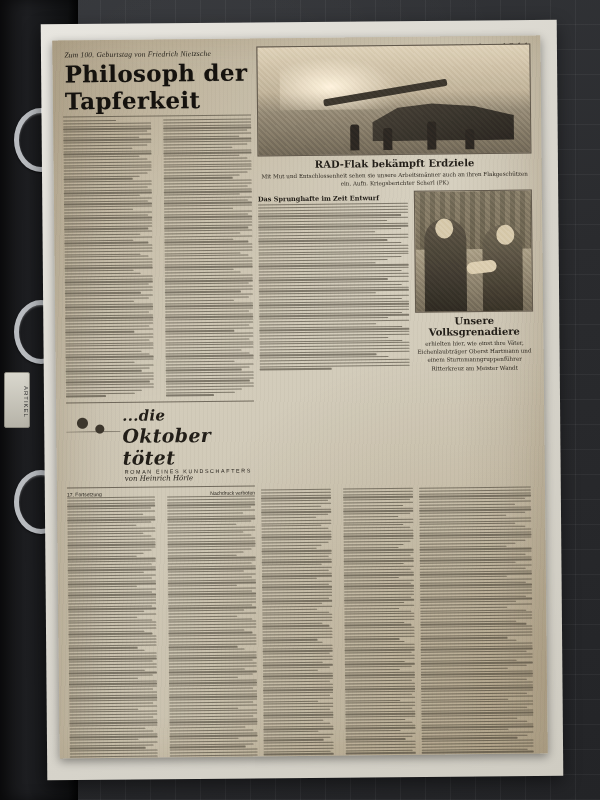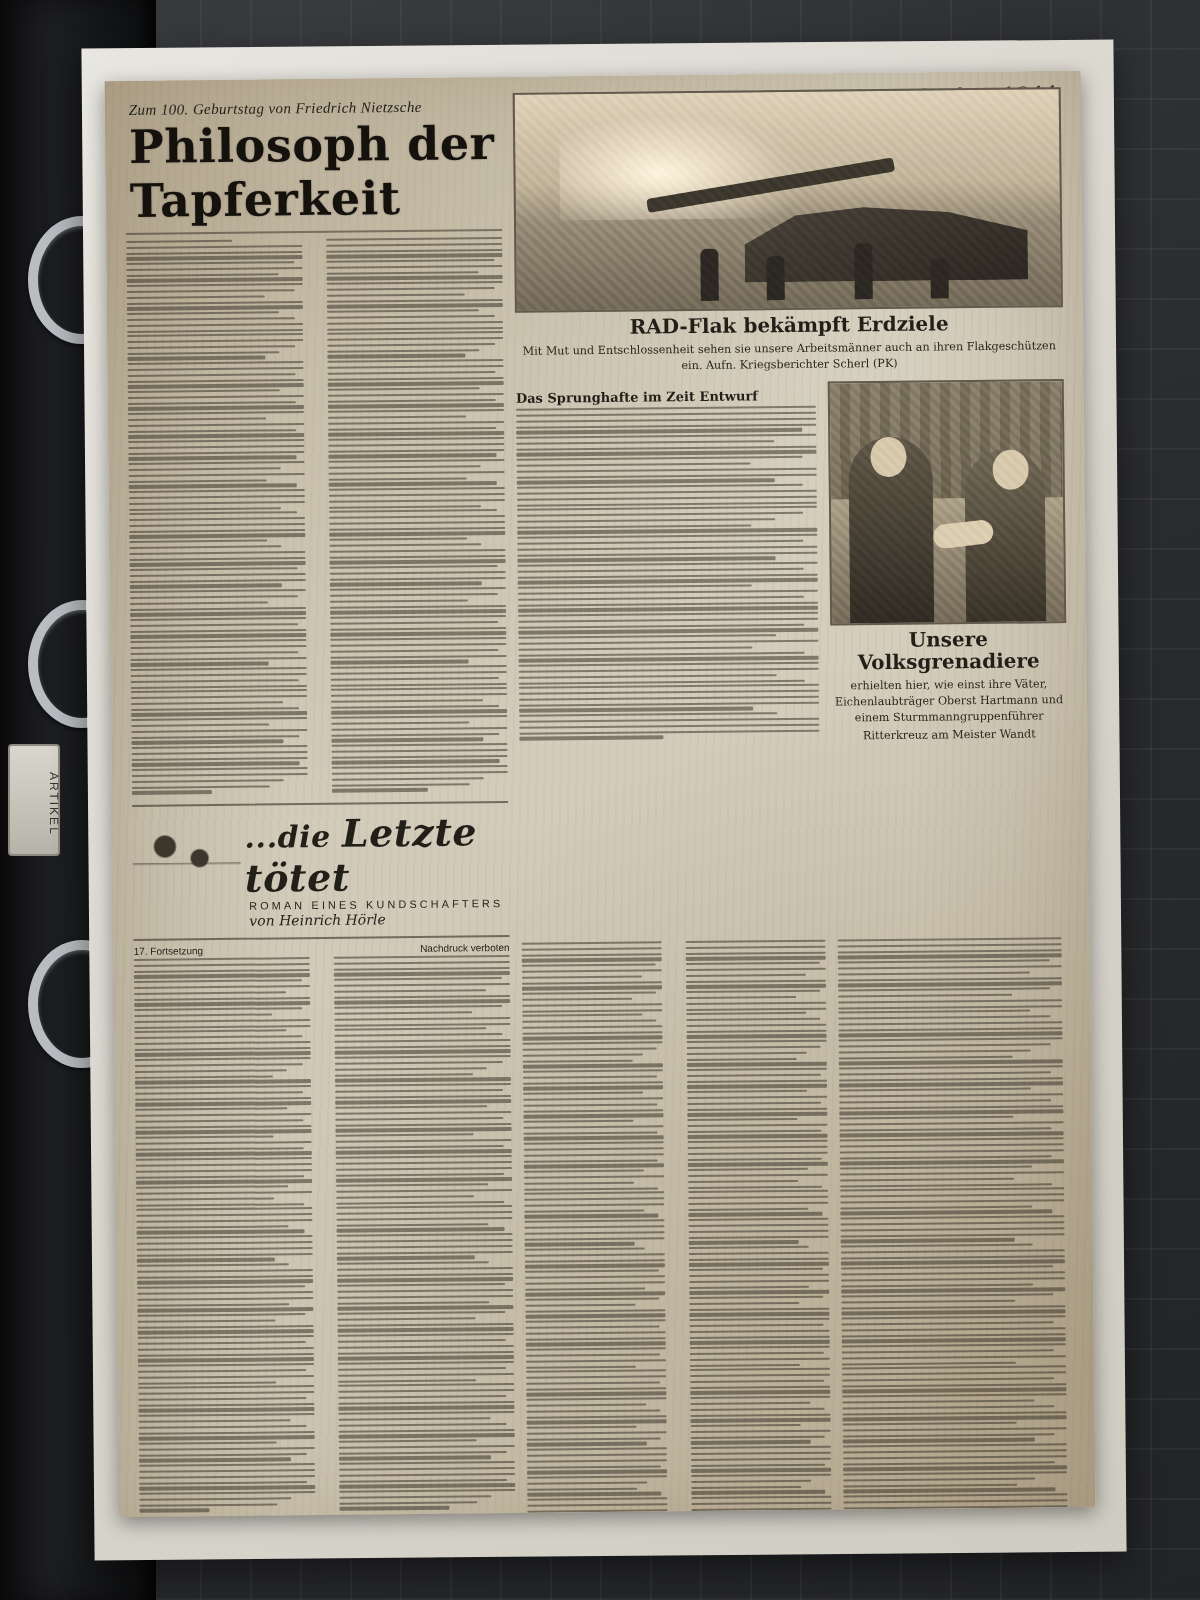--- a/index.html
+++ b/index.html
@@ -530,21 +530,21 @@
             <div class="caption">erhielten hier, wie einst ihre Väter, Eichenlaubträger Oberst Hartmann und einem Sturmmanngruppenführer Ritterkreuz am Meister Wandt</div>
           </div>
         </div>
       </div>
     </div>
 
     <div id="novel" style="width:188px">
       <div class="art"></div>
       <div class="t1">
         <span>...die</span>
-        <span class="big">Letzte</span>
+        <span class="big">Oktober</span>
         <span class="big">tötet</span>
       </div>
       <div class="t2">ROMAN EINES KUNDSCHAFTERS</div>
       <div class="t3">von Heinrich Hörle</div>
     </div>
 
     <div class="row" style="margin-top:3px">
 
       <div style="width:188px" class="col">
         <div style="display:flex;justify-content:space-between;font-size:5px;font-family:'Liberation Sans',sans-serif;">

